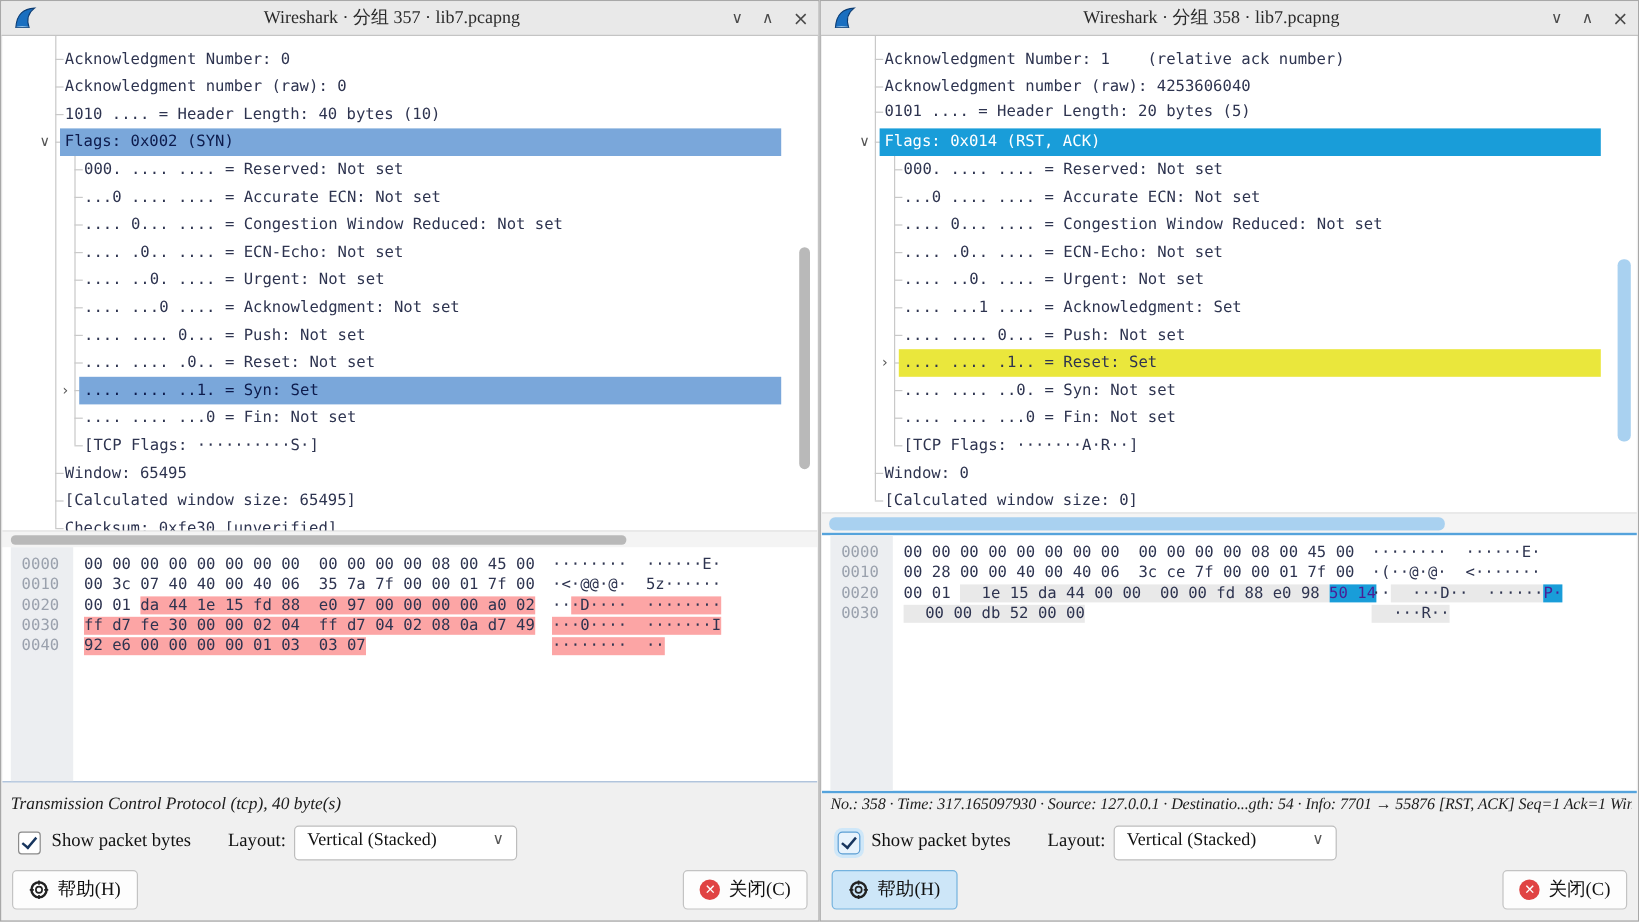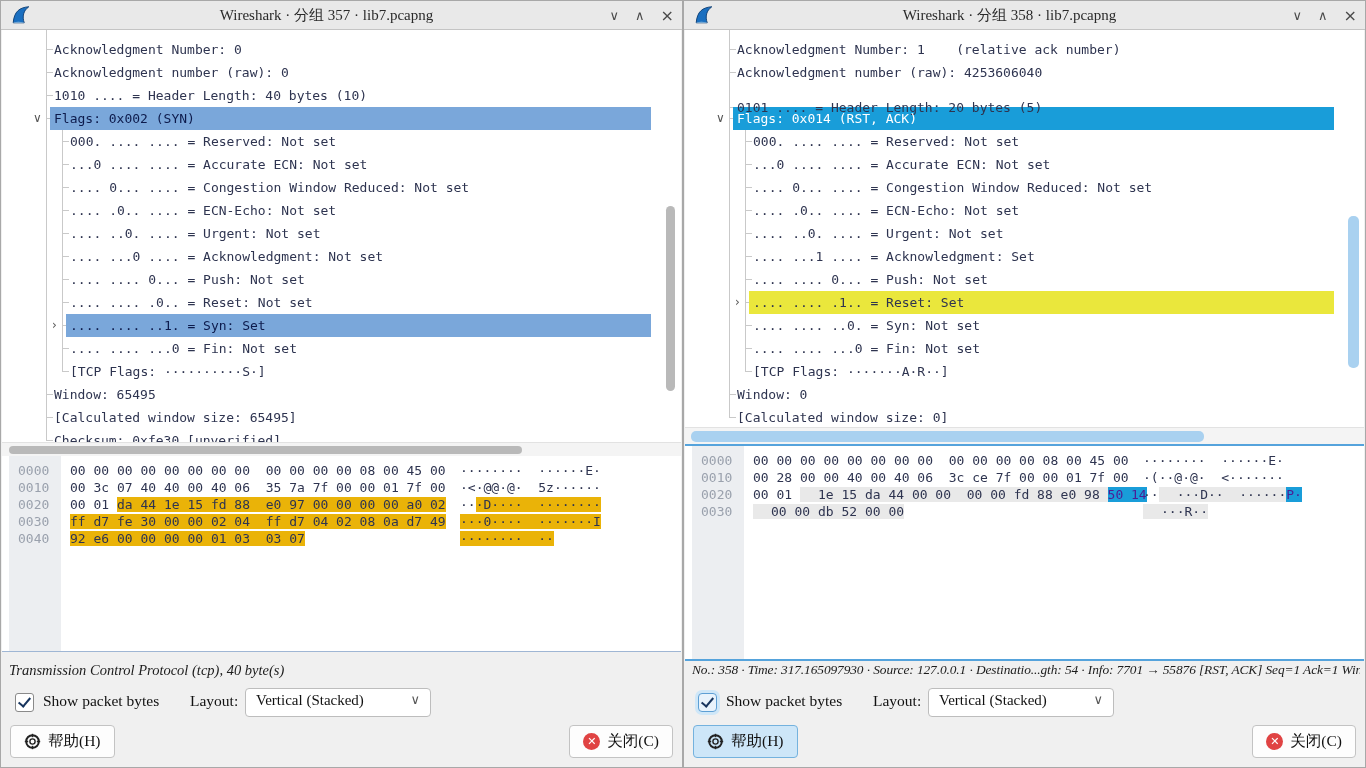--- a/index.html
+++ b/index.html
@@ -55,21 +55,21 @@
   
   .hexpane{position:absolute;left:1px;right:1px;background:#ffffff;}
   #win0 .hexpane{top:455px;height:195px;border-bottom:1px solid #9fb6d4;}
   #win1 .hexpane{top:443px;height:213px;border-top:2px solid #55a3dc;border-bottom:2px solid #55a3dc;}
   .offsetcol{position:absolute;left:7px;top:0;bottom:0;width:52px;background:#eceef1;}
   .hrow{position:absolute;left:0;right:0;height:17px;line-height:17px;white-space:pre;
     font-family:"DejaVu Sans Mono",monospace;font-size:13px;color:#2e3450;}
   .hrow .off{position:absolute;left:16px;color:#9aa1ad;}
   .hrow .hx{position:absolute;left:68px;}
   .hrow .as{position:absolute;left:458px;}
-  .hb{background:#eab308;margin-top:30px;}
+  .hb{background:#fca5a5;margin-top:30px;}
   .hg{background:#e9e9e9;padding-left:18px;}
   .hs{background:#199dd9;color:#4c1d95;}
 
   
   .statusline{position:absolute;left:8px;right:5px;top:661px;font-style:italic;color:#1c1c1c;
     white-space:nowrap;overflow:hidden;}
   #win0 .statusline{font-size:14.5px;}
   #win1 .statusline{font-size:13.4px;letter-spacing:-0.1px;}
 
   .controls{position:absolute;top:687px;left:12px;right:8px;height:30px;font-size:15.5px;color:#111;}
@@ -198,21 +198,21 @@
       <span style="font-size:16px">×</span>
     </span>
   </div>
 
   <div class="treepane">
     <div class="spine" style="left:44px;top:0;height:387px;"></div>
     <div class="spine" style="left:60px;top:100px;height:241px;"></div>
     <div class="vscroll"></div>
   <div class="trow lvl1" style="top: 8px;"><div class="hl"></div><span class="txt">Acknowledgment Number: 1    (relative ack number)</span></div>
       <div class="trow lvl1" style="top: 31px;"><div class="hl"></div><span class="txt">Acknowledgment number (raw): 4253606040</span></div>
-      <div class="trow lvl1" style="top: 66px;"><div class="hl"></div><span class="txt">0101 .... = Header Length: 20 bytes (5)</span></div>
+      <div class="trow lvl1" style="top: 52px;"><div class="hl"></div><span class="txt">0101 .... = Header Length: 20 bytes (5)</span></div>
       <div class="trow lvl1 sel-active" style="top: 77px;"><div class="hl"></div><span class="chev">∨</span><span class="txt">Flags: 0x014 (RST, ACK)</span></div>
       <div class="trow lvl2" style="top: 100px;"><div class="hl"></div><span class="txt">000. .... .... = Reserved: Not set</span></div>
       <div class="trow lvl2" style="top: 123px;"><div class="hl"></div><span class="txt">...0 .... .... = Accurate ECN: Not set</span></div>
       <div class="trow lvl2" style="top: 146px;"><div class="hl"></div><span class="txt">.... 0... .... = Congestion Window Reduced: Not set</span></div>
       <div class="trow lvl2" style="top: 169px;"><div class="hl"></div><span class="txt">.... .0.. .... = ECN-Echo: Not set</span></div>
       <div class="trow lvl2" style="top: 192px;"><div class="hl"></div><span class="txt">.... ..0. .... = Urgent: Not set</span></div>
       <div class="trow lvl2" style="top: 215px;"><div class="hl"></div><span class="txt">.... ...1 .... = Acknowledgment: Set</span></div>
       <div class="trow lvl2" style="top: 238px;"><div class="hl"></div><span class="txt">.... .... 0... = Push: Not set</span></div>
       <div class="trow lvl2 sel-yellow" style="top: 261px;"><div class="hl"></div><span class="chev">›</span><span class="txt">.... .... .1.. = Reset: Set</span></div>
       <div class="trow lvl2" style="top: 284px;"><div class="hl"></div><span class="txt">.... .... ..0. = Syn: Not set</span></div>

